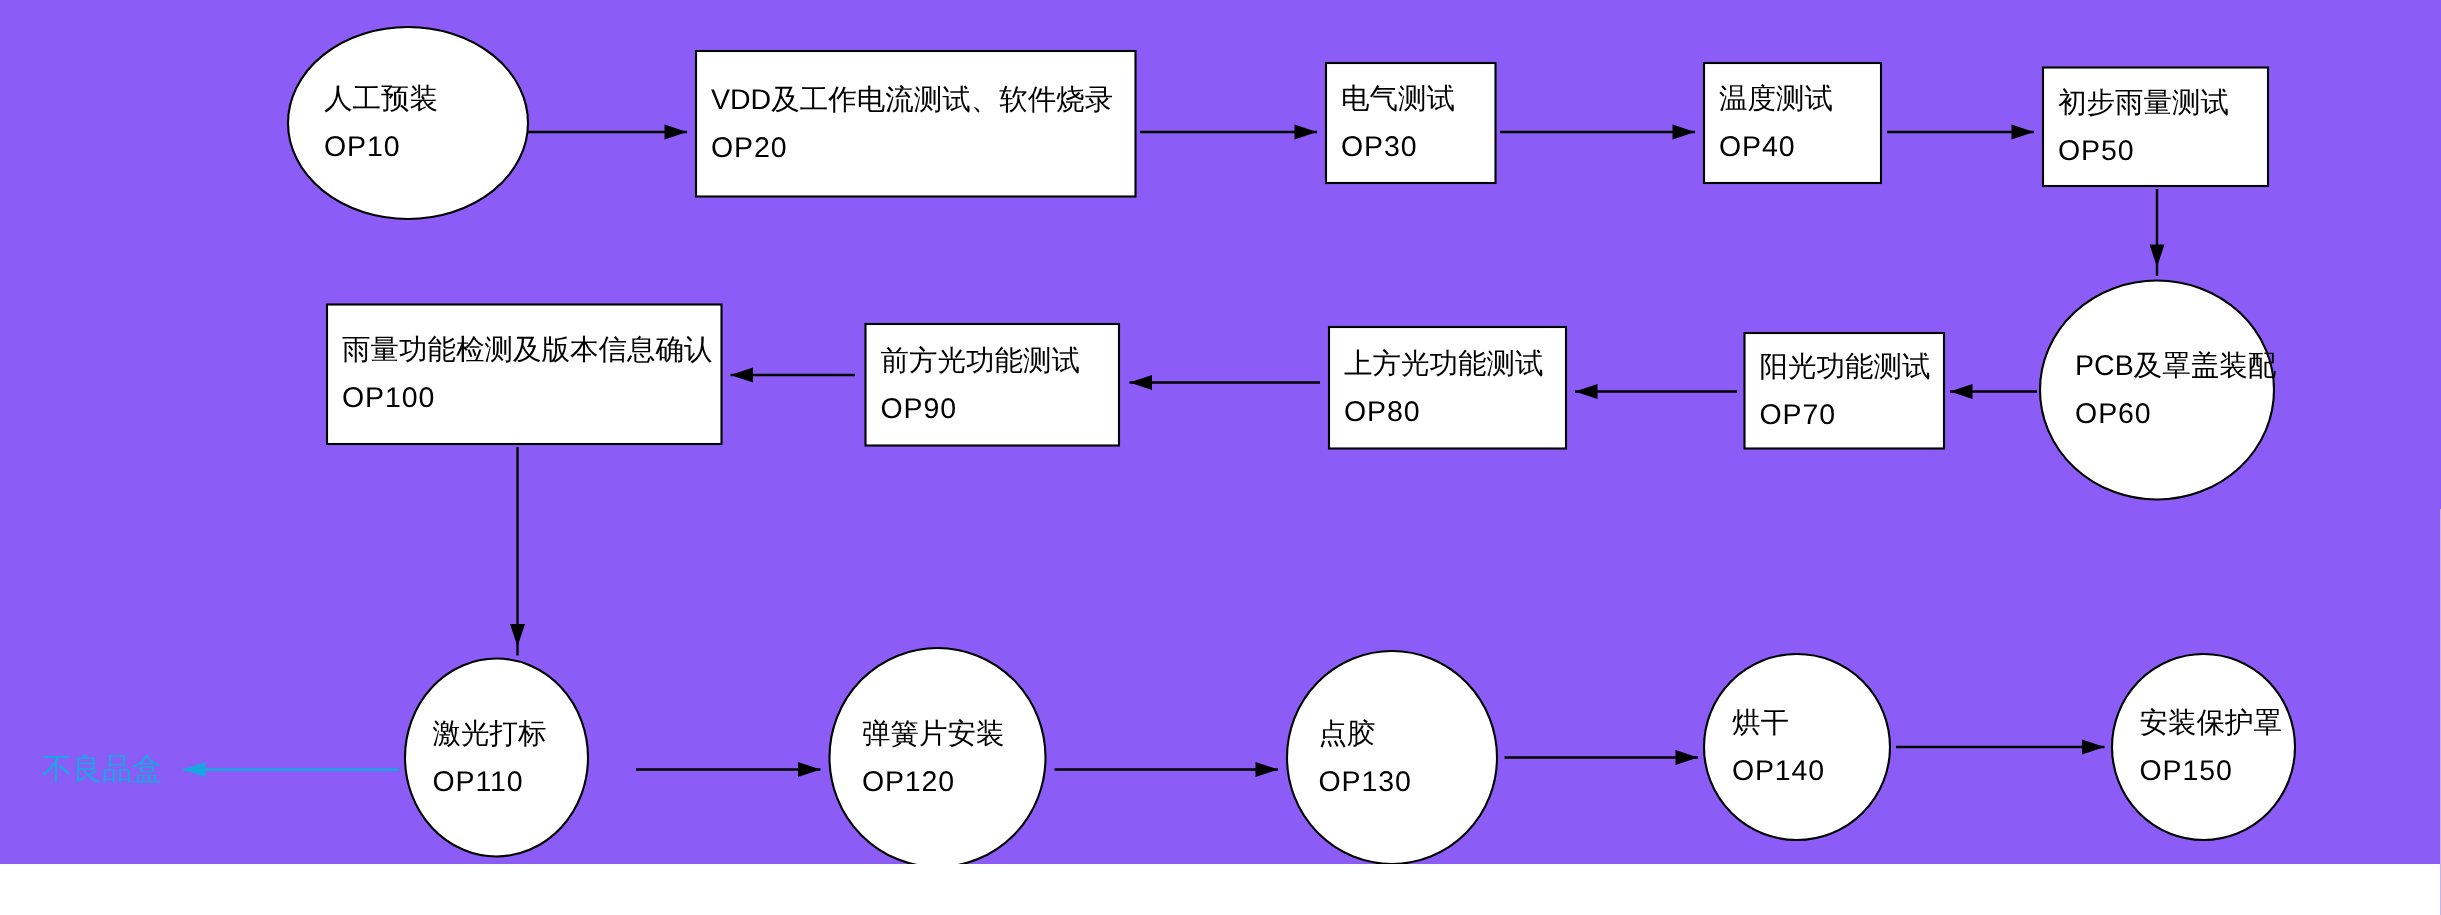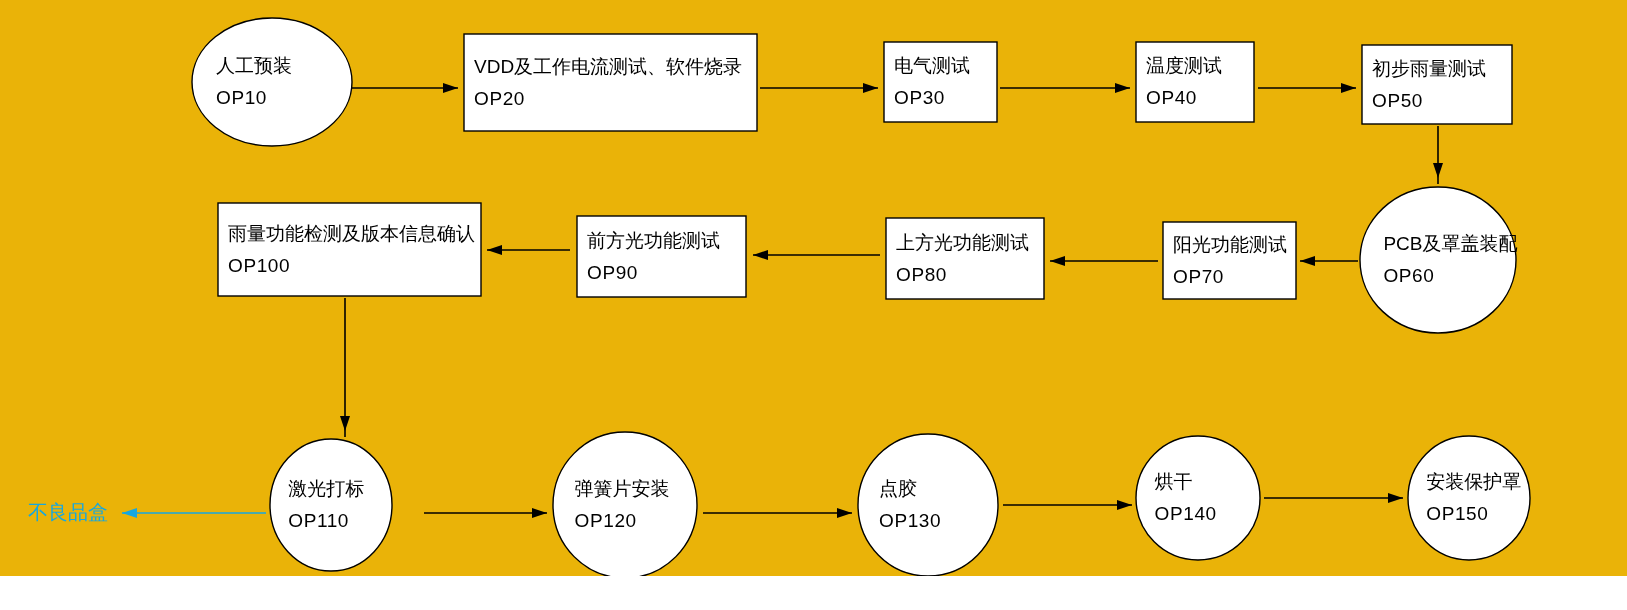--- a/index.html
+++ b/index.html
@@ -7,21 +7,21 @@
     padding: 0;
     background: #ffffff;
   }
   body {
     font-family: "Liberation Sans", "DejaVu Sans", sans-serif;
   }
   #canvas-wrap {
     position: relative;
     width: 1627px;
     height: 576px;
-    background: #eab308;
+    background: #8b5cf6;
     overflow: hidden;
   }
   svg#flow {
     display: block;
     width: 1627px;
     height: 610px;
   }
   .node-shape {
     fill: #ffffff;
     stroke: #000000;

